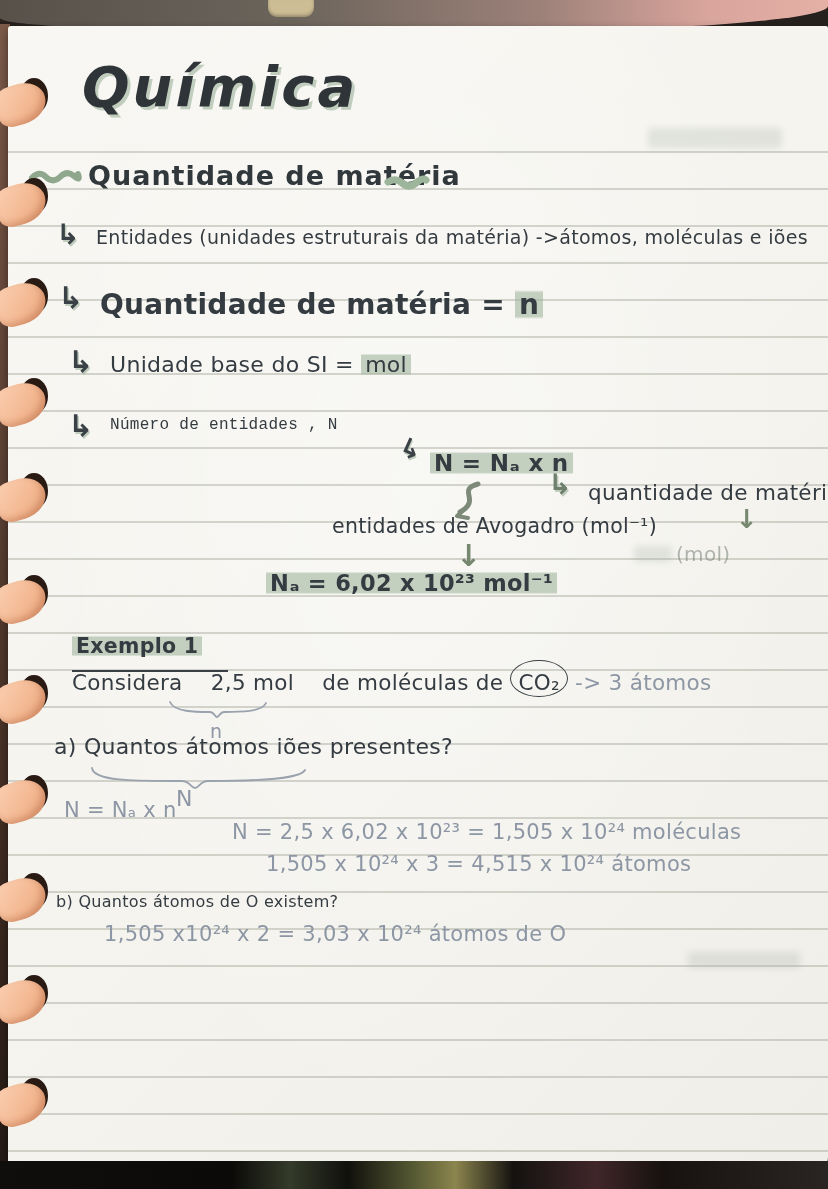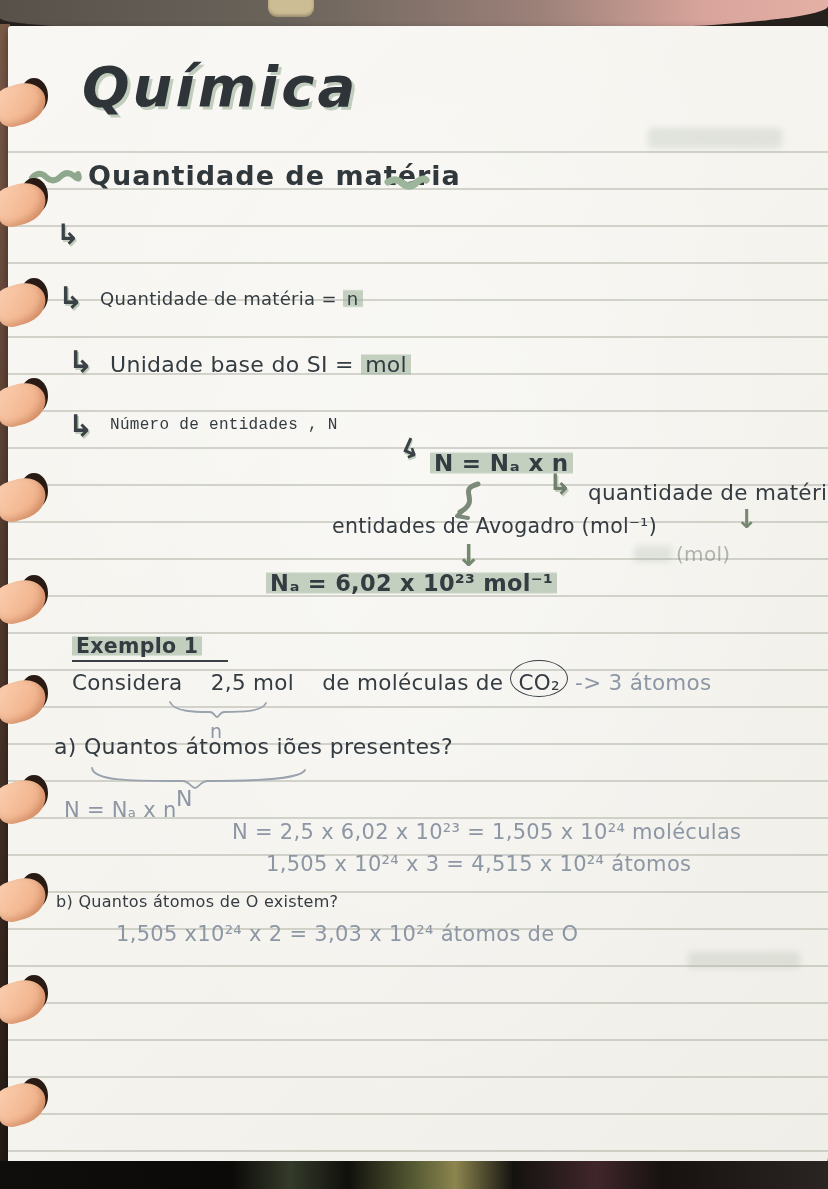--- a/index.html
+++ b/index.html
@@ -69,21 +69,21 @@
     color:#2e3437; text-shadow:3px 3px 0 rgba(148,172,146,.55);
   }
   .subtitle { font-size:27px; font-weight:bold; letter-spacing:1px; color:#31383c; }
   .arrow-branch { font-weight:bold; color:#3b4247; text-shadow:1.5px 1.5px 0 rgba(148,172,146,.55); }
   .arrow-down { font-weight:bold; color:#76886f; }
   .ghost {
     position:absolute; background:rgba(150,165,150,.22);
     filter:blur(3px); border-radius:4px;
   }
   .circled { border:1.7px solid #3a4045; border-radius:50%; padding:9px 7px 1px 7px; }
-  .ex-underline { border-bottom:2.4px solid #3a4045; padding-bottom:2px; }
+  .ex-underline { border-bottom:2.4px solid #3a4045; padding-bottom:12px; }
   svg.squiggle, svg.brace, svg.curve { position:absolute; overflow:visible; }
 </style>
 </head>
 <body>
 
 <div class="photo-top"></div>
 <div class="top-tab"></div>
 <div class="page-left-edge"></div>
 
 <div class="page">
@@ -97,23 +97,26 @@
 
   <svg class="squiggle" style="left:22px; top:142px;" width="50" height="16">
     <path d="M2,10 Q9,2 16,9 T30,9 T44,8 48,6" stroke="#8fa78d" stroke-width="6" fill="none" stroke-linecap="round"></path>
   </svg>
   <div class="hand subtitle" style="left:80px; top:134px;">Quantidade de matéria</div>
   <svg class="squiggle" style="left:378px; top:148px;" width="46" height="16">
     <path d="M2,8 Q9,3 16,9 T30,9 40,6" stroke="#9db59a" stroke-width="7" fill="none" stroke-linecap="round"></path>
   </svg>
 
   <span class="hand arrow-branch" style="left:48px; top:192px; font-size:28px;">↳</span>
+  <div class="hand" style="left:88px; top:200px; font-size:19px;">
+    <span>Entidades (unidades estruturais da matéria) -&gt;átomos, moléculas e iões</span>
+  </div>
 
   <span class="hand arrow-branch" style="left:50px; top:254px; font-size:30px;">↳</span>
-  <div class="hand" style="left:92px; top:262px; font-size:18px;">
+  <div class="hand" style="left:92px; top:262px; font-size:28px;font-weight:bold;">
     <span>Quantidade de matéria = </span><span class="hl">n</span>
   </div>
 
   <span class="hand arrow-branch" style="left:60px; top:318px; font-size:30px;">↳</span>
   <div class="hand" style="left:102px; top:326px; font-size:22px;">
     <span>Unidade base do SI = </span><span class="hl">mol</span>
   </div>
 
   <span class="hand arrow-branch" style="left:60px; top:382px; font-size:30px;">↳</span>
   <div class="hand" style="left:102px; top:390px; font-size:16px;font-family:Liberation Mono, monospace;">
@@ -164,21 +167,21 @@
   <svg class="brace" style="left:82px; top:740px;" width="218" height="24">
     <path d="M2,2 C4,16 50,15 92,15 C100,15 101,22 105,22 C109,22 110,15 118,15 C158,15 210,14 215,4" stroke="#9aa2ae" stroke-width="1.8" fill="none" stroke-linecap="round"></path>
   </svg>
   <div class="hand pencil" style="left:168px; top:760px; font-size:22px;">N</div>
 
   <div class="hand pencil" style="left:56px; top:772px; font-size:21px;">N = Nₐ x n</div>
   <div class="hand pencil" style="left:224px; top:770px; font-size:21px;margin-top:24px;">N = 2,5 x 6,02 x 10²³ = 1,505 x 10²⁴ moléculas</div>
   <div class="hand pencil" style="left:258px; top:804px; font-size:21px;margin-top:22px;">1,505 x 10²⁴ x 3 = 4,515 x 10²⁴ átomos</div>
 
   <div class="hand" style="left:48px; top:866px; font-size:16px;">b) Quantos átomos de O existem?</div>
-  <div class="hand pencil" style="left:108px; top:896px; font-size:21px;">1,505 x10²⁴ x 2 = 3,03 x 10²⁴ átomos de O</div>
+  <div class="hand pencil" style="left:96px; top:896px; font-size:21px;">1,505 x10²⁴ x 2 = 3,03 x 10²⁴ átomos de O</div>
 </div>
 
 <div class="ring" style="top:77px;">
     <div class="hole"></div>
     <div class="cap"></div>
   </div>
 <div class="ring" style="top:177px;">
     <div class="hole"></div>
     <div class="cap"></div>
   </div>

